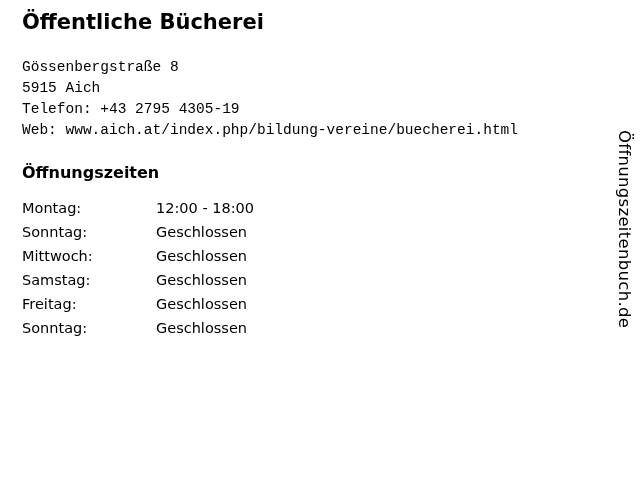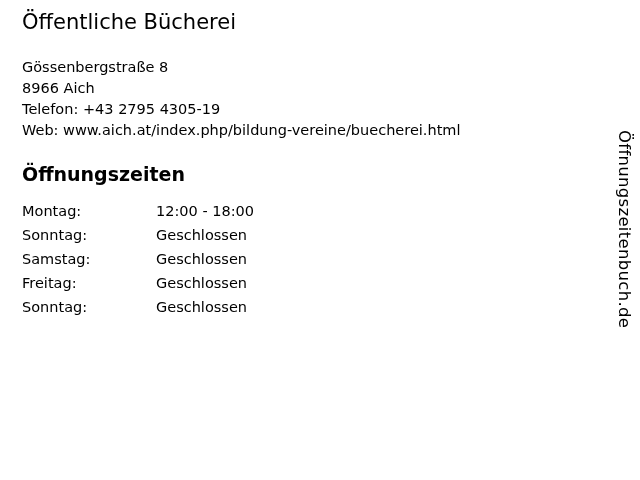--- a/index.html
+++ b/index.html
@@ -16,35 +16,36 @@
     overflow: hidden;
   }
   .page {
     position: absolute;
     left: 22px;
     top: 10px;
     width: 570px;
   }
   .title {
     font-size: 21px;
-    font-weight: normal;
+    font-weight: bold;
     letter-spacing: 0px;
     margin: 0 0 22px 0;
     line-height: 1.2;
   }
   .address-block {
     font-size: 14.5px;
     line-height: 21px;
     margin-bottom: 22px;
   }
   .address-line {
     white-space: nowrap;
+    font-family: Liberation Mono, monospace;
   }
   .section-heading {
-    font-size: 19px;
+    font-size: 16px;
     font-weight: bold;
     margin: 0 0 18px 0;
   }
   table.hours {
     border-collapse: collapse;
     font-size: 14.5px;
   }
   table.hours td {
     padding: 0 0 8px 0;
     vertical-align: top;
@@ -70,35 +71,39 @@
 </style>
 </head>
 <body>
 
 <div class="page">
 
   <h1 class="title">Öffentliche Bücherei</h1>
 
   <div class="address-block">
     <div class="address-line">Gössenbergstraße 8</div>
-    <div class="address-line">8966 Aich</div>
+    <div class="address-line">5915 Aich</div>
     <div class="address-line">Telefon: +43 2795 4305-19</div>
     <div class="address-line">Web: www.aich.at/index.php/bildung-vereine/buecherei.html</div>
   </div>
 
   <h2 class="section-heading">Öffnungszeiten</h2>
 
   <table class="hours">
     <tbody>
       <tr>
         <td class="day">Montag:</td>
         <td class="value">12:00 - 18:00</td>
       </tr>
       <tr>
         <td class="day">Sonntag:</td>
+        <td class="value">Geschlossen</td>
+      </tr>
+      <tr>
+        <td class="day">Mittwoch:</td>
         <td class="value">Geschlossen</td>
       </tr>
       <tr>
         <td class="day">Samstag:</td>
         <td class="value">Geschlossen</td>
       </tr>
       <tr>
         <td class="day">Freitag:</td>
         <td class="value">Geschlossen</td>
       </tr>

